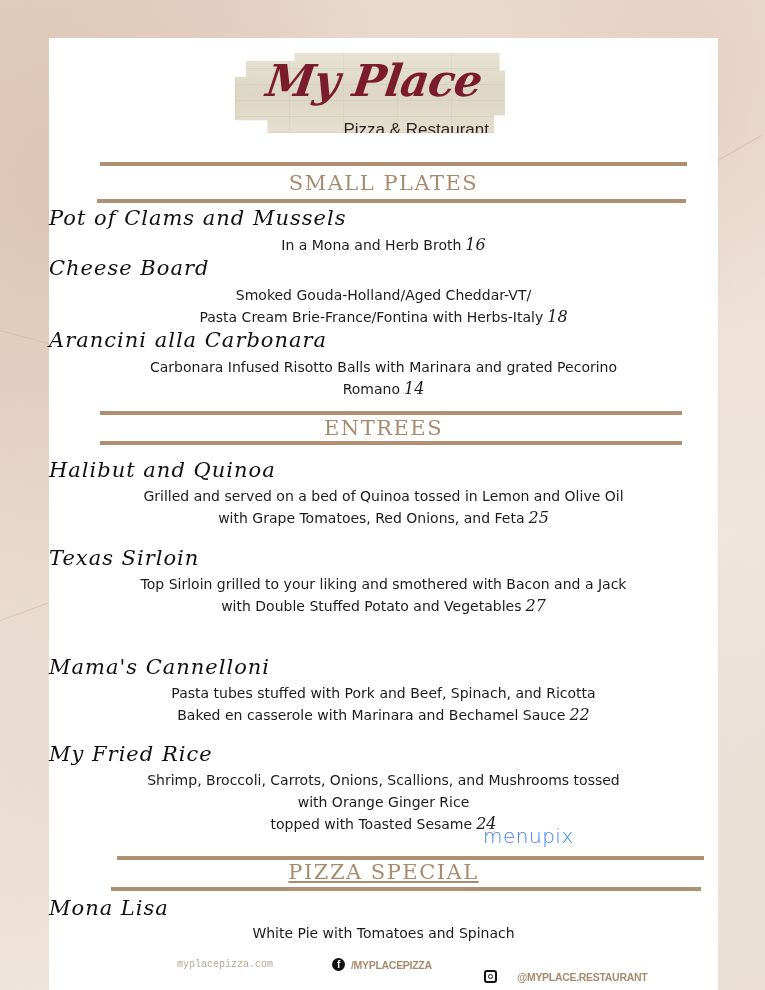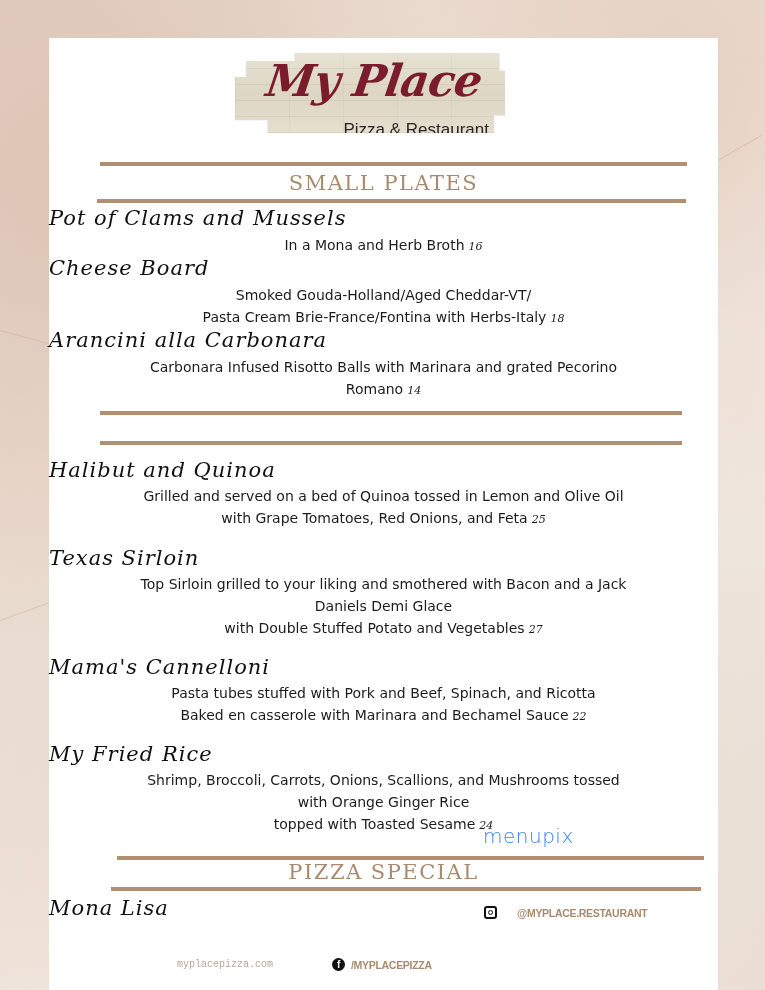--- a/index.html
+++ b/index.html
@@ -53,21 +53,21 @@
       position: absolute; left: 0; width: 669px; text-align: left;
       font-family: "DejaVu Serif", serif; font-style: italic;
       font-size: 21px; color: #111; letter-spacing: 1px;
     }
     .item-desc {
       position: absolute; left: 0; width: 669px; text-align: center;
       font-family: "DejaVu Sans", sans-serif; font-size: 14px; color: #1c1c1c;
       line-height: 22px;
     }
     .price {
-      font-family: "DejaVu Serif", serif; font-style: italic; font-size: 11px;
+      font-family: "DejaVu Serif", serif; font-style: italic; font-size: 16px;
       margin-left: 4px;
     }
     .watermark {
       position: absolute; left: 483px; top: 824px;
       font-family: "DejaVu Sans", sans-serif; font-size: 20px; color: #3b82f6;
       letter-spacing: 0.5px; font-weight: 300;
     }
     .footer {
       position: absolute; top: 921px; font-size: 10px;
     }
@@ -120,58 +120,61 @@
     <div><span>Pasta Cream Brie-France/Fontina with Herbs-Italy</span><span class="price">18</span></div>
   </div>
 
   <div class="item-name" style="top:290px;">Arancini alla Carbonara</div>
   <div class="item-desc" style="top:318px;">
     <div>Carbonara Infused Risotto Balls with Marinara and grated Pecorino</div>
     <div><span>Romano</span><span class="price">14</span></div>
   </div>
 
   <div class="rule" style="left:51px;top:373px;width:582px;"></div>
+  <div class="section-title" style="top:378px;">ENTREES</div>
   <div class="rule" style="left:51px;top:403px;width:582px;"></div>
 
   <div class="item-name" style="top:420px;">Halibut and Quinoa</div>
   <div class="item-desc" style="top:447px;">
     <div>Grilled and served on a bed of Quinoa tossed in Lemon and Olive Oil</div>
     <div><span>with Grape Tomatoes, Red Onions, and Feta</span><span class="price">25</span></div>
   </div>
 
   <div class="item-name" style="top:508px;">Texas Sirloin</div>
   <div class="item-desc" style="top:535px;">
     <div>Top Sirloin grilled to your liking and smothered with Bacon and a Jack</div>
-    <div>Daniels Demi Glace</div>
     <div><span>with Double Stuffed Potato and Vegetables</span><span class="price">27</span></div>
   </div>
 
   <div class="item-name" style="top:617px;">Mama's Cannelloni</div>
   <div class="item-desc" style="top:644px;">
     <div>Pasta tubes stuffed with Pork and Beef, Spinach, and Ricotta</div>
     <div><span>Baked en casserole with Marinara and Bechamel Sauce</span><span class="price">22</span></div>
   </div>
 
   <div class="item-name" style="top:704px;">My Fried Rice</div>
   <div class="item-desc" style="top:731px;">
     <div>Shrimp, Broccoli, Carrots, Onions, Scallions, and Mushrooms tossed</div>
     <div>with Orange Ginger Rice</div>
     <div><span>topped with Toasted Sesame</span><span class="price">24</span></div>
   </div>
 
   <div class="rule" style="left:68px;top:818px;width:587px;"></div>
-  <div class="section-title" style="top:822px;">PIZZA SPECIAL</div>
+  <div class="section-title" style="top:822px;text-decoration:underline;">PIZZA SPECIAL</div>
   <div class="rule" style="left:62px;top:849px;width:590px;"></div>
 
   <div class="item-name" style="top:858px;">Mona Lisa</div>
+  <div class="item-desc" style="top:884px;">
+    <span>White Pie with Tomatoes and Spinach</span>
+  </div>
 
   <div class="footer footer-site">myplacepizza.com</div>
   <div class="footer footer-social" style="left:283px;top:920px;">
     <span class="fb-icon">f</span>
     <span>/MYPLACEPIZZA</span>
   </div>
-  <div class="footer footer-social" style="left:435px;top:868px;gap:20px;">
+  <div class="footer footer-social" style="left:435px;top:932px;gap:20px;">
     <span class="ig-icon"></span>
     <span>@MYPLACE.RESTAURANT</span>
   </div>
 </div>
 
 <div class="watermark">menupix</div>
 
 </body></html>

